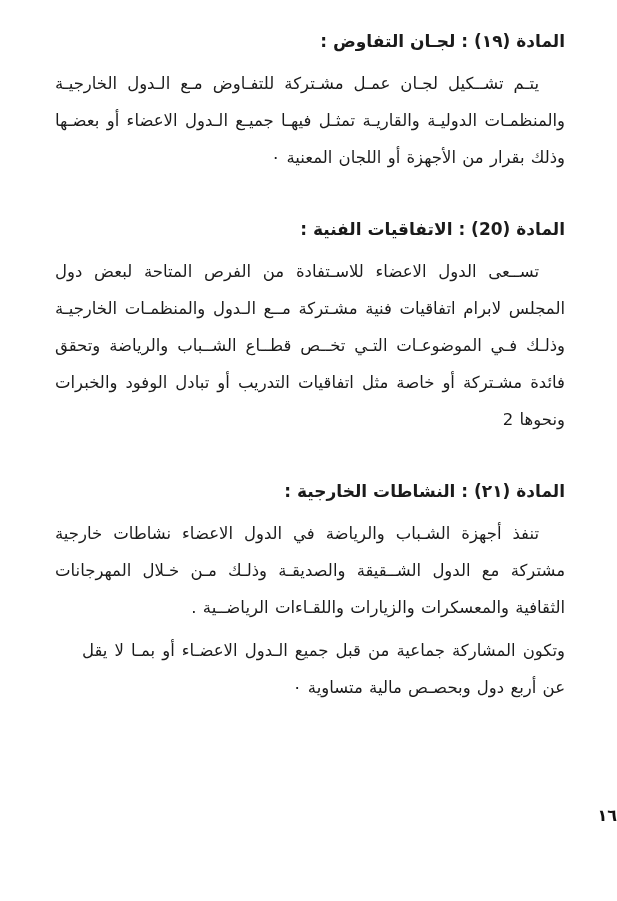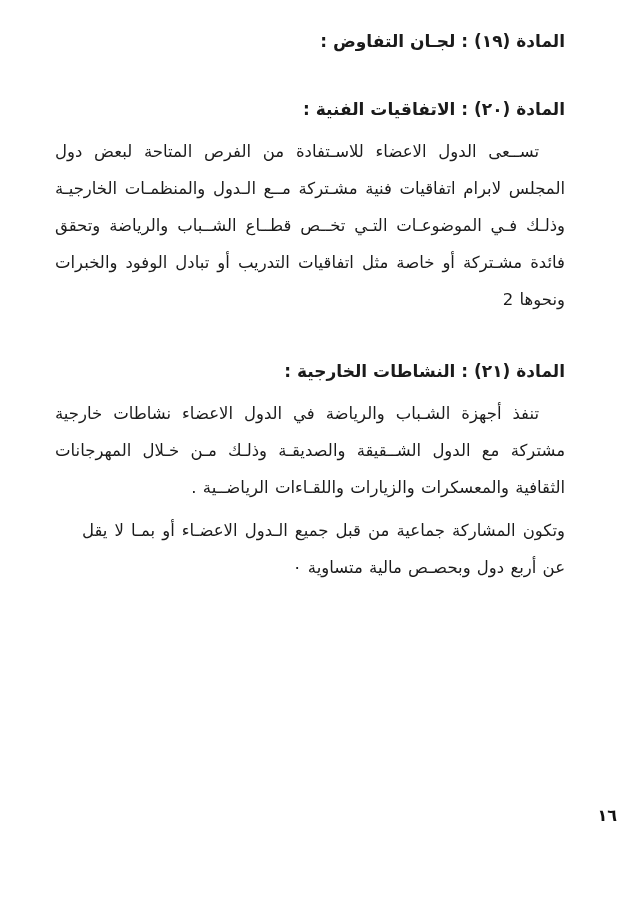--- a/index.html
+++ b/index.html
@@ -58,24 +58,25 @@
     letter-spacing: 2px;
   }
 </style>
 </head>
 <body>
 
 <div class="page">
 
   <section class="article">
     <h2 class="article-heading">المادة (١٩) : لجـان التفاوض :</h2>
+    <p class="article-paragraph">يتـم تشــكيل لجـان عمـل مشـتركة للتفـاوض مـع الـدول الخارجيـة  والمنظمـات الدوليـة والقاريـة تمثـل فيهـا جميـع الـدول الاعضاء أو  بعضـها وذلك بقرار من الأجهزة أو اللجان المعنية ٠</p>
   </section>
 
   <section class="article">
-    <h2 class="article-heading">المادة (٢٠) : الاتفاقيات الفنية :</h2>
+    <h2 class="article-heading">المادة (20) : الاتفاقيات الفنية :</h2>
     <p class="article-paragraph">تســعى الدول الاعضاء للاسـتفادة من الفرص المتاحة لبعض دول المجلس لابرام اتفاقيات فنية مشـتركة مــع الـدول والمنظمـات الخارجيـة وذلـك فـي الموضوعـات التـي تخــص قطــاع الشــباب والرياضة  وتحقق فائدة مشـتركة أو خاصة مثل اتفاقيات التدريب أو تبادل  الوفود والخبرات ونحوها 2</p>
   </section>
 
   <section class="article">
     <h2 class="article-heading">المادة (٢١) : النشاطات الخارجية :</h2>
     <p class="article-paragraph">تنفذ أجهزة الشـباب والرياضة في الدول الاعضاء نشاطات خارجية مشتركة مع الدول الشــقيقة والصديقـة وذلـك مـن خـلال المهرجانات الثقافية والمعسكرات والزيارات واللقـاءات الرياضــية .</p>
     <p class="article-paragraph no-indent">وتكون المشاركة جماعية من قبل جميع الـدول الاعضـاء أو بمـا لا يقل عن  أربع دول وبحصـص مالية متساوية ٠</p>
   </section>
 
   <div class="page-number">١٦</div>

